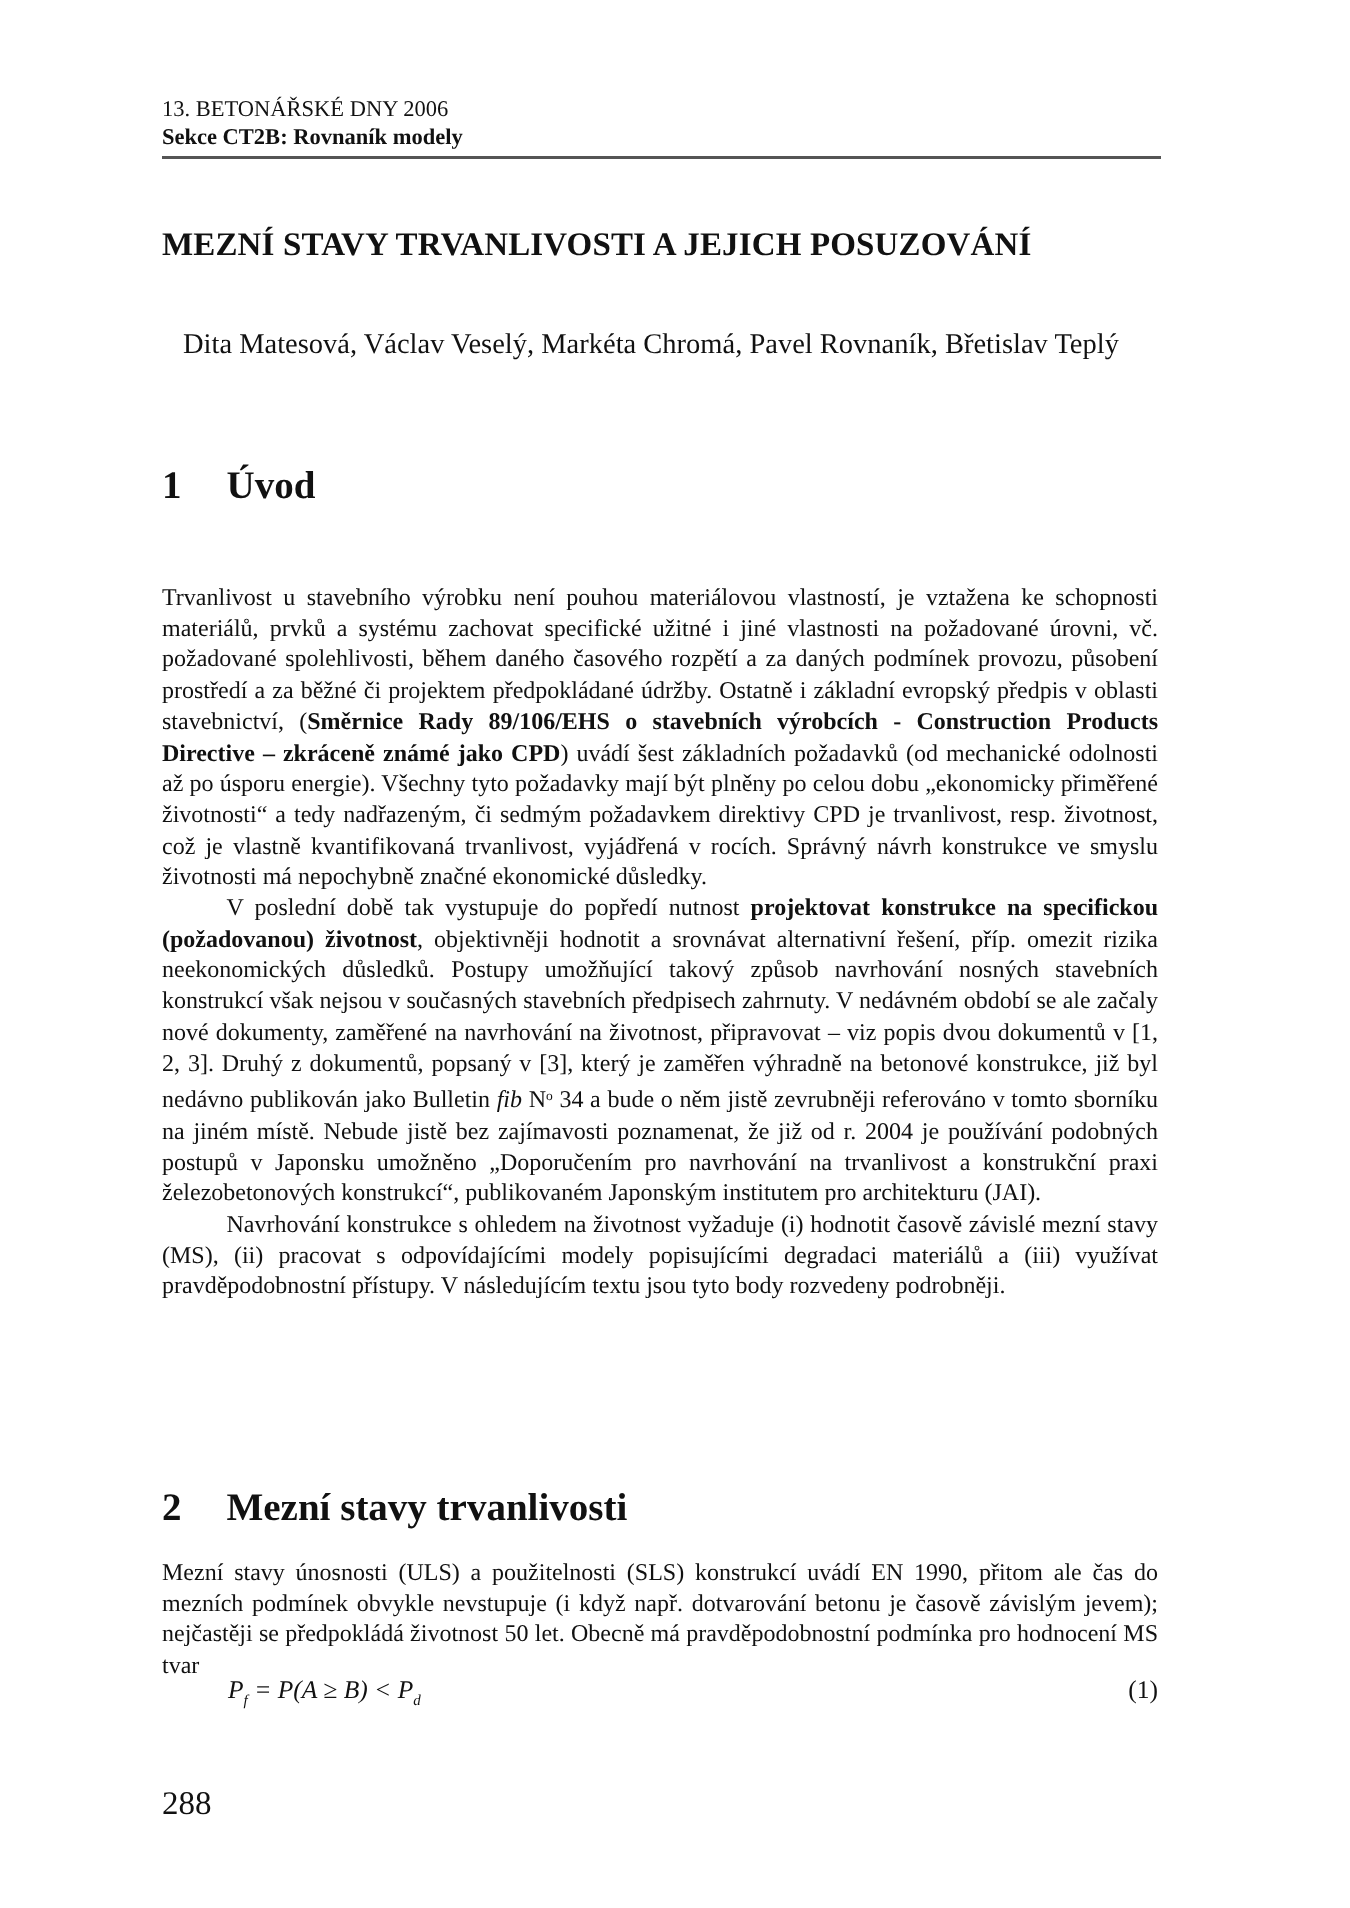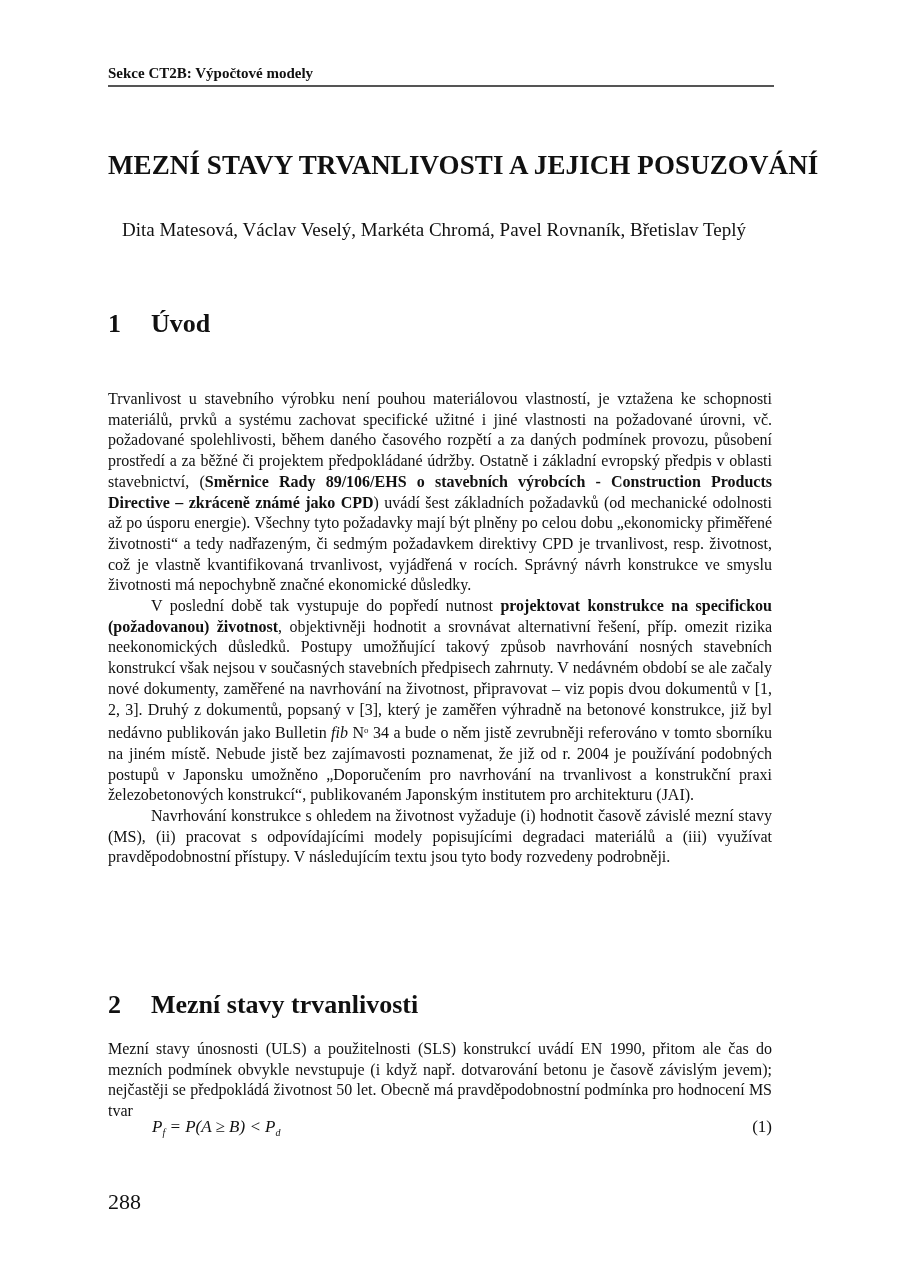--- a/index.html
+++ b/index.html
@@ -2,39 +2,40 @@
 <html><head>
 <meta charset="utf-8">
 <style>
   html, body { margin: 0; padding: 0; background: #ffffff; }
   body { width: 900px; height: 1272px; position: relative; overflow: hidden;
          font-family: "Liberation Serif", "DejaVu Serif", serif; color: #111; }
   .header { position: absolute; left: 108px; top: 64px; width: 666px; }
   .header .conf { font-size: 15px; line-height: 19px; }
   .header .section { font-size: 15px; line-height: 19px; font-weight: bold; }
   .header .rule { height: 2px; background: #555; margin-top: 2px; }
-  .title { position: absolute; left: 108px; top: 150px; font-size: 27px; font-weight: bold; letter-spacing: 0.1px; }
+  .title { position: absolute; left: 108px; top: 150px; font-size: 22px; font-weight: bold; letter-spacing: 0.1px; }
   .authors { position: absolute; left: 122px; top: 219px; font-size: 19px; }
   .h1 { position: absolute; left: 108px; font-size: 26px; font-weight: bold; }
   .h1 .num { display: inline-block; width: 43px; }
   .body-block { position: absolute; left: 108px; width: 664px; font-size: 16px; line-height: 20.7px; text-align: justify; }
   .body-block p { margin: 0; }
   .body-block p.indent { text-indent: 43px; }
   .eq { position: absolute; left: 108px; top: 1117px; width: 664px; font-size: 17px; }
   .eq .formula { position: absolute; left: 44px; font-style: italic; }
   .eq .eqnum { position: absolute; right: 0; }
   .pagenum { position: absolute; left: 108px; top: 1189px; font-size: 22px; }
   sub { font-size: 10px; }
   .sup { font-size: 9px; vertical-align: 5px; }
 </style>
 </head>
 <body>
 
 <div class="header">
-  <div class="section">Sekce CT2B: Výpočtové modely</div>
+  <div class="conf">13. BETONÁŘSKÉ DNY 2006</div>
+  <div class="section">Sekce CT2B: Rovnaník modely</div>
   <div class="rule"></div>
 </div>
 
 <div class="title">MEZNÍ STAVY TRVANLIVOSTI A JEJICH POSUZOVÁNÍ</div>
 <div class="authors">Dita Matesová, Václav Veselý, Markéta Chromá, Pavel Rovnaník, Břetislav Teplý</div>
 
 <div class="h1" style="top:309px;">
   <span class="num">1</span><span>Úvod</span>
 </div>
 

